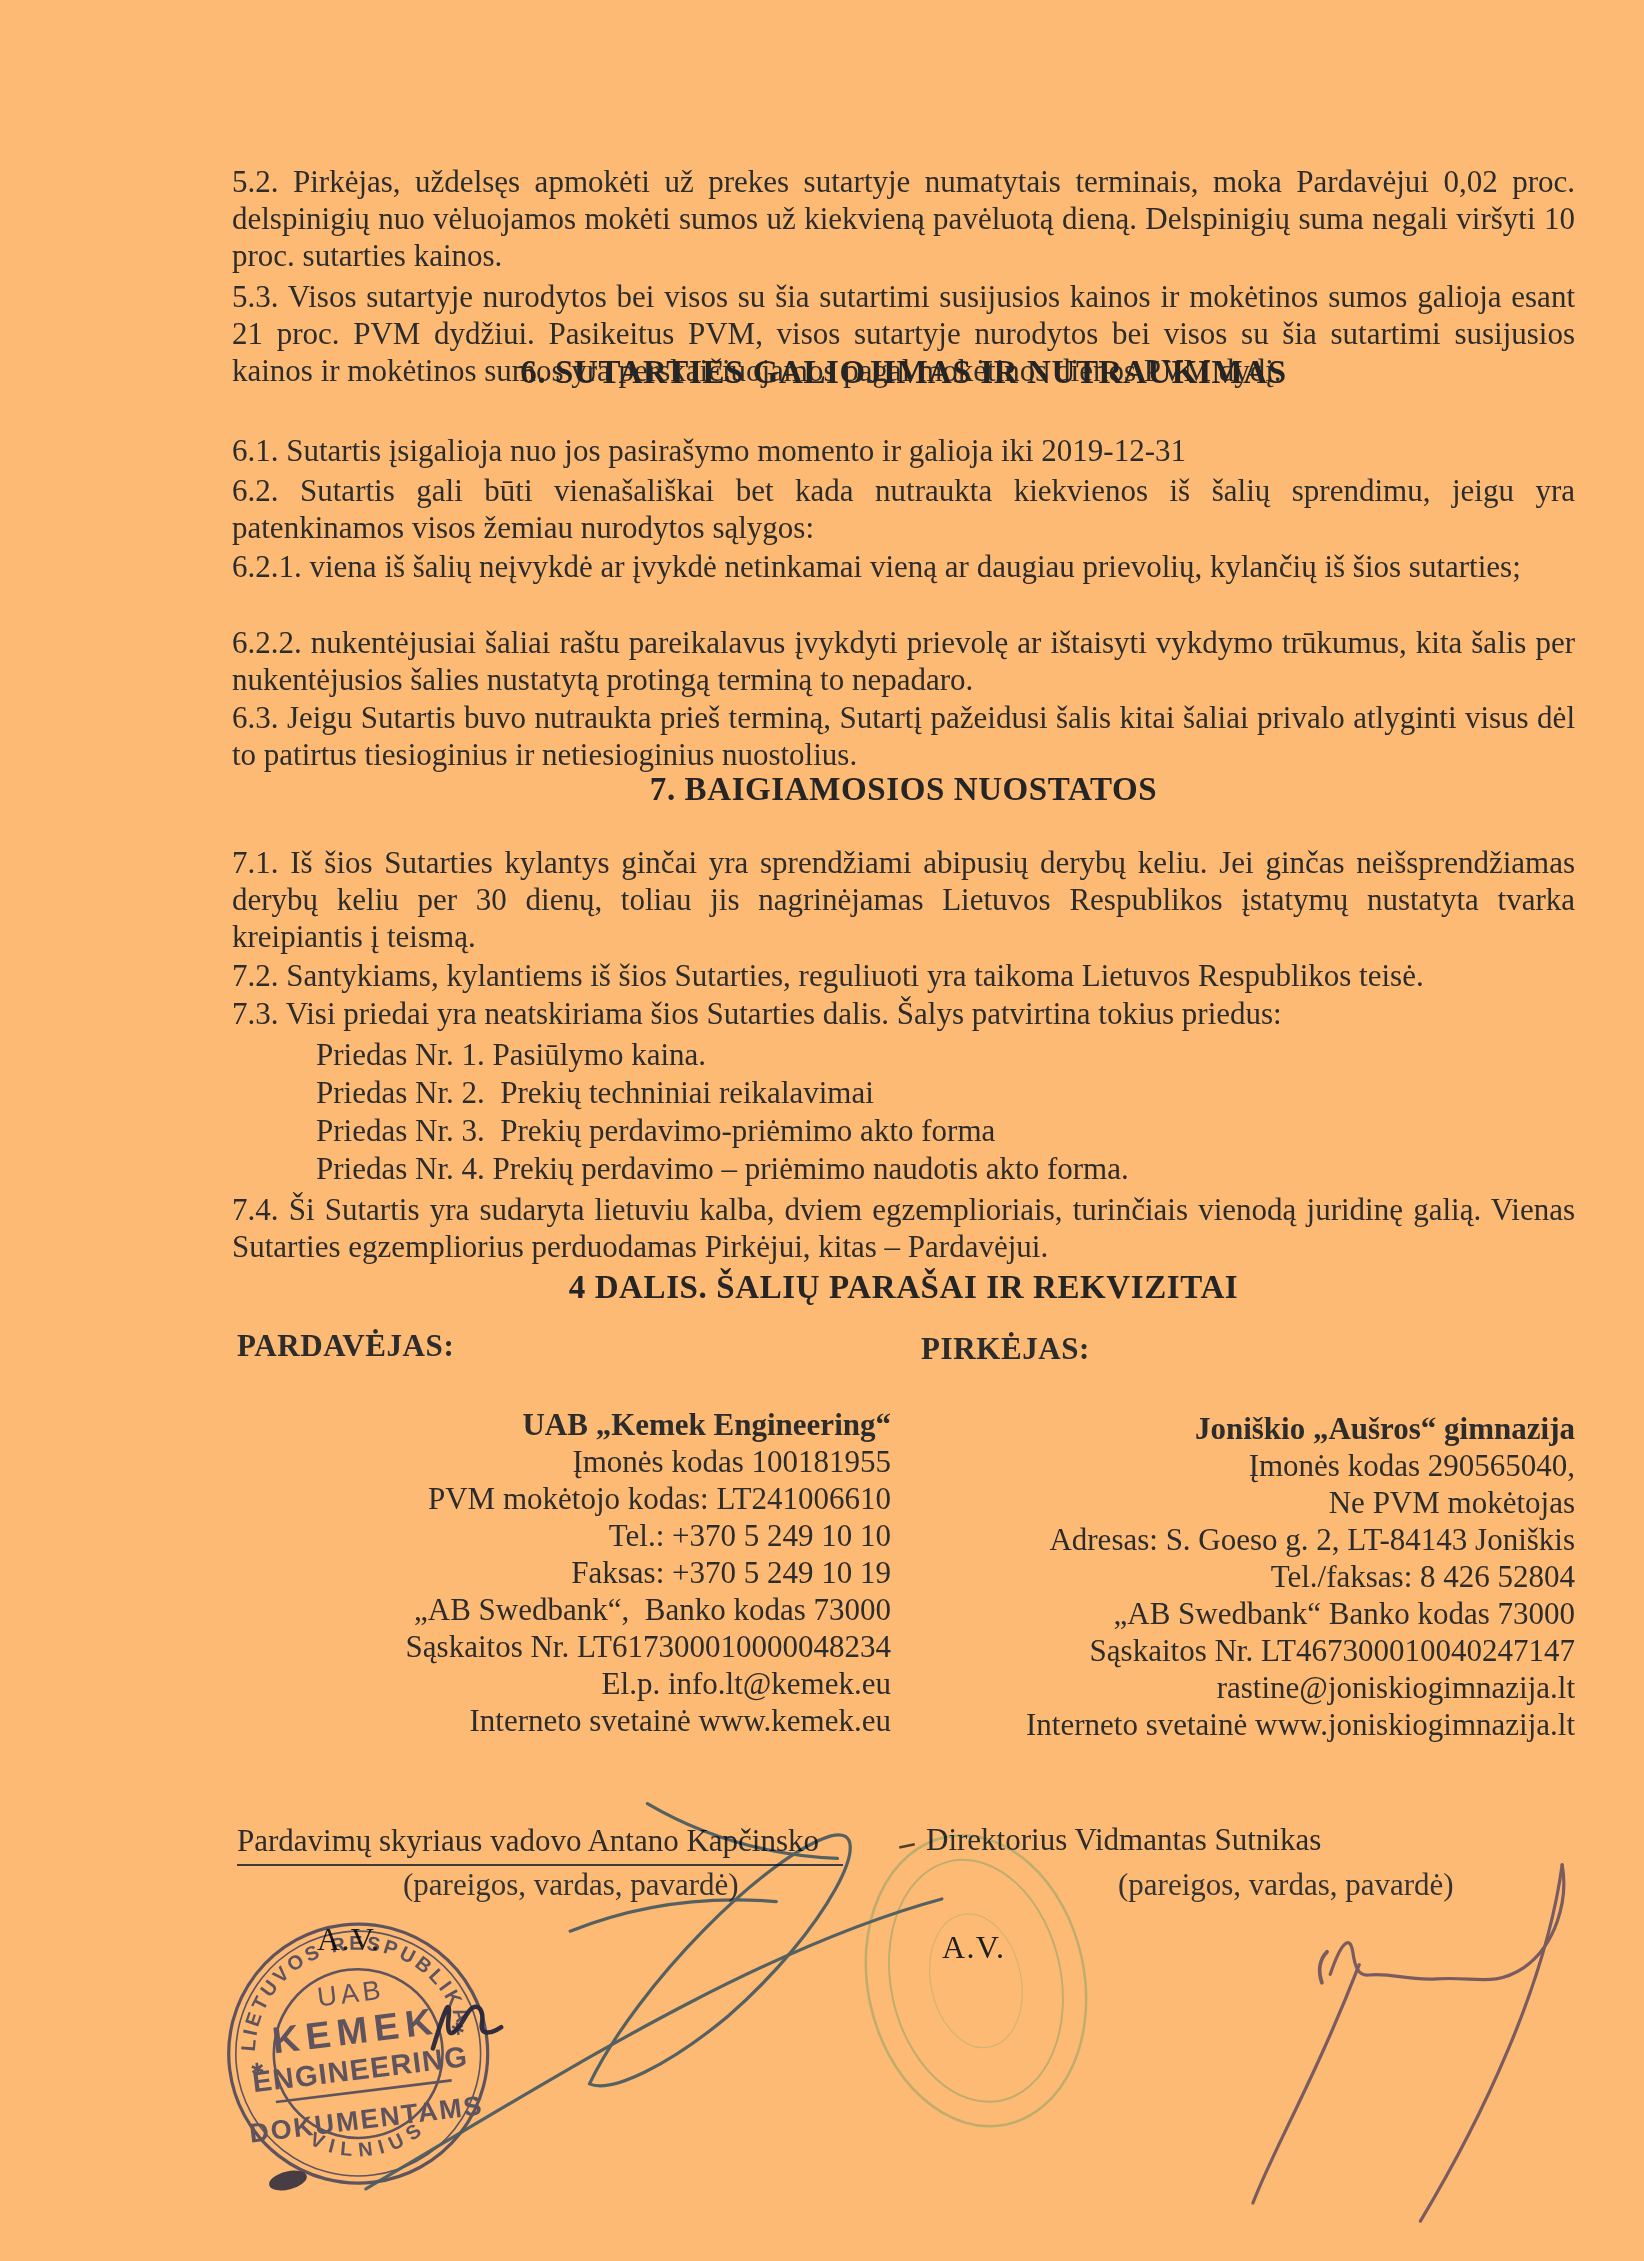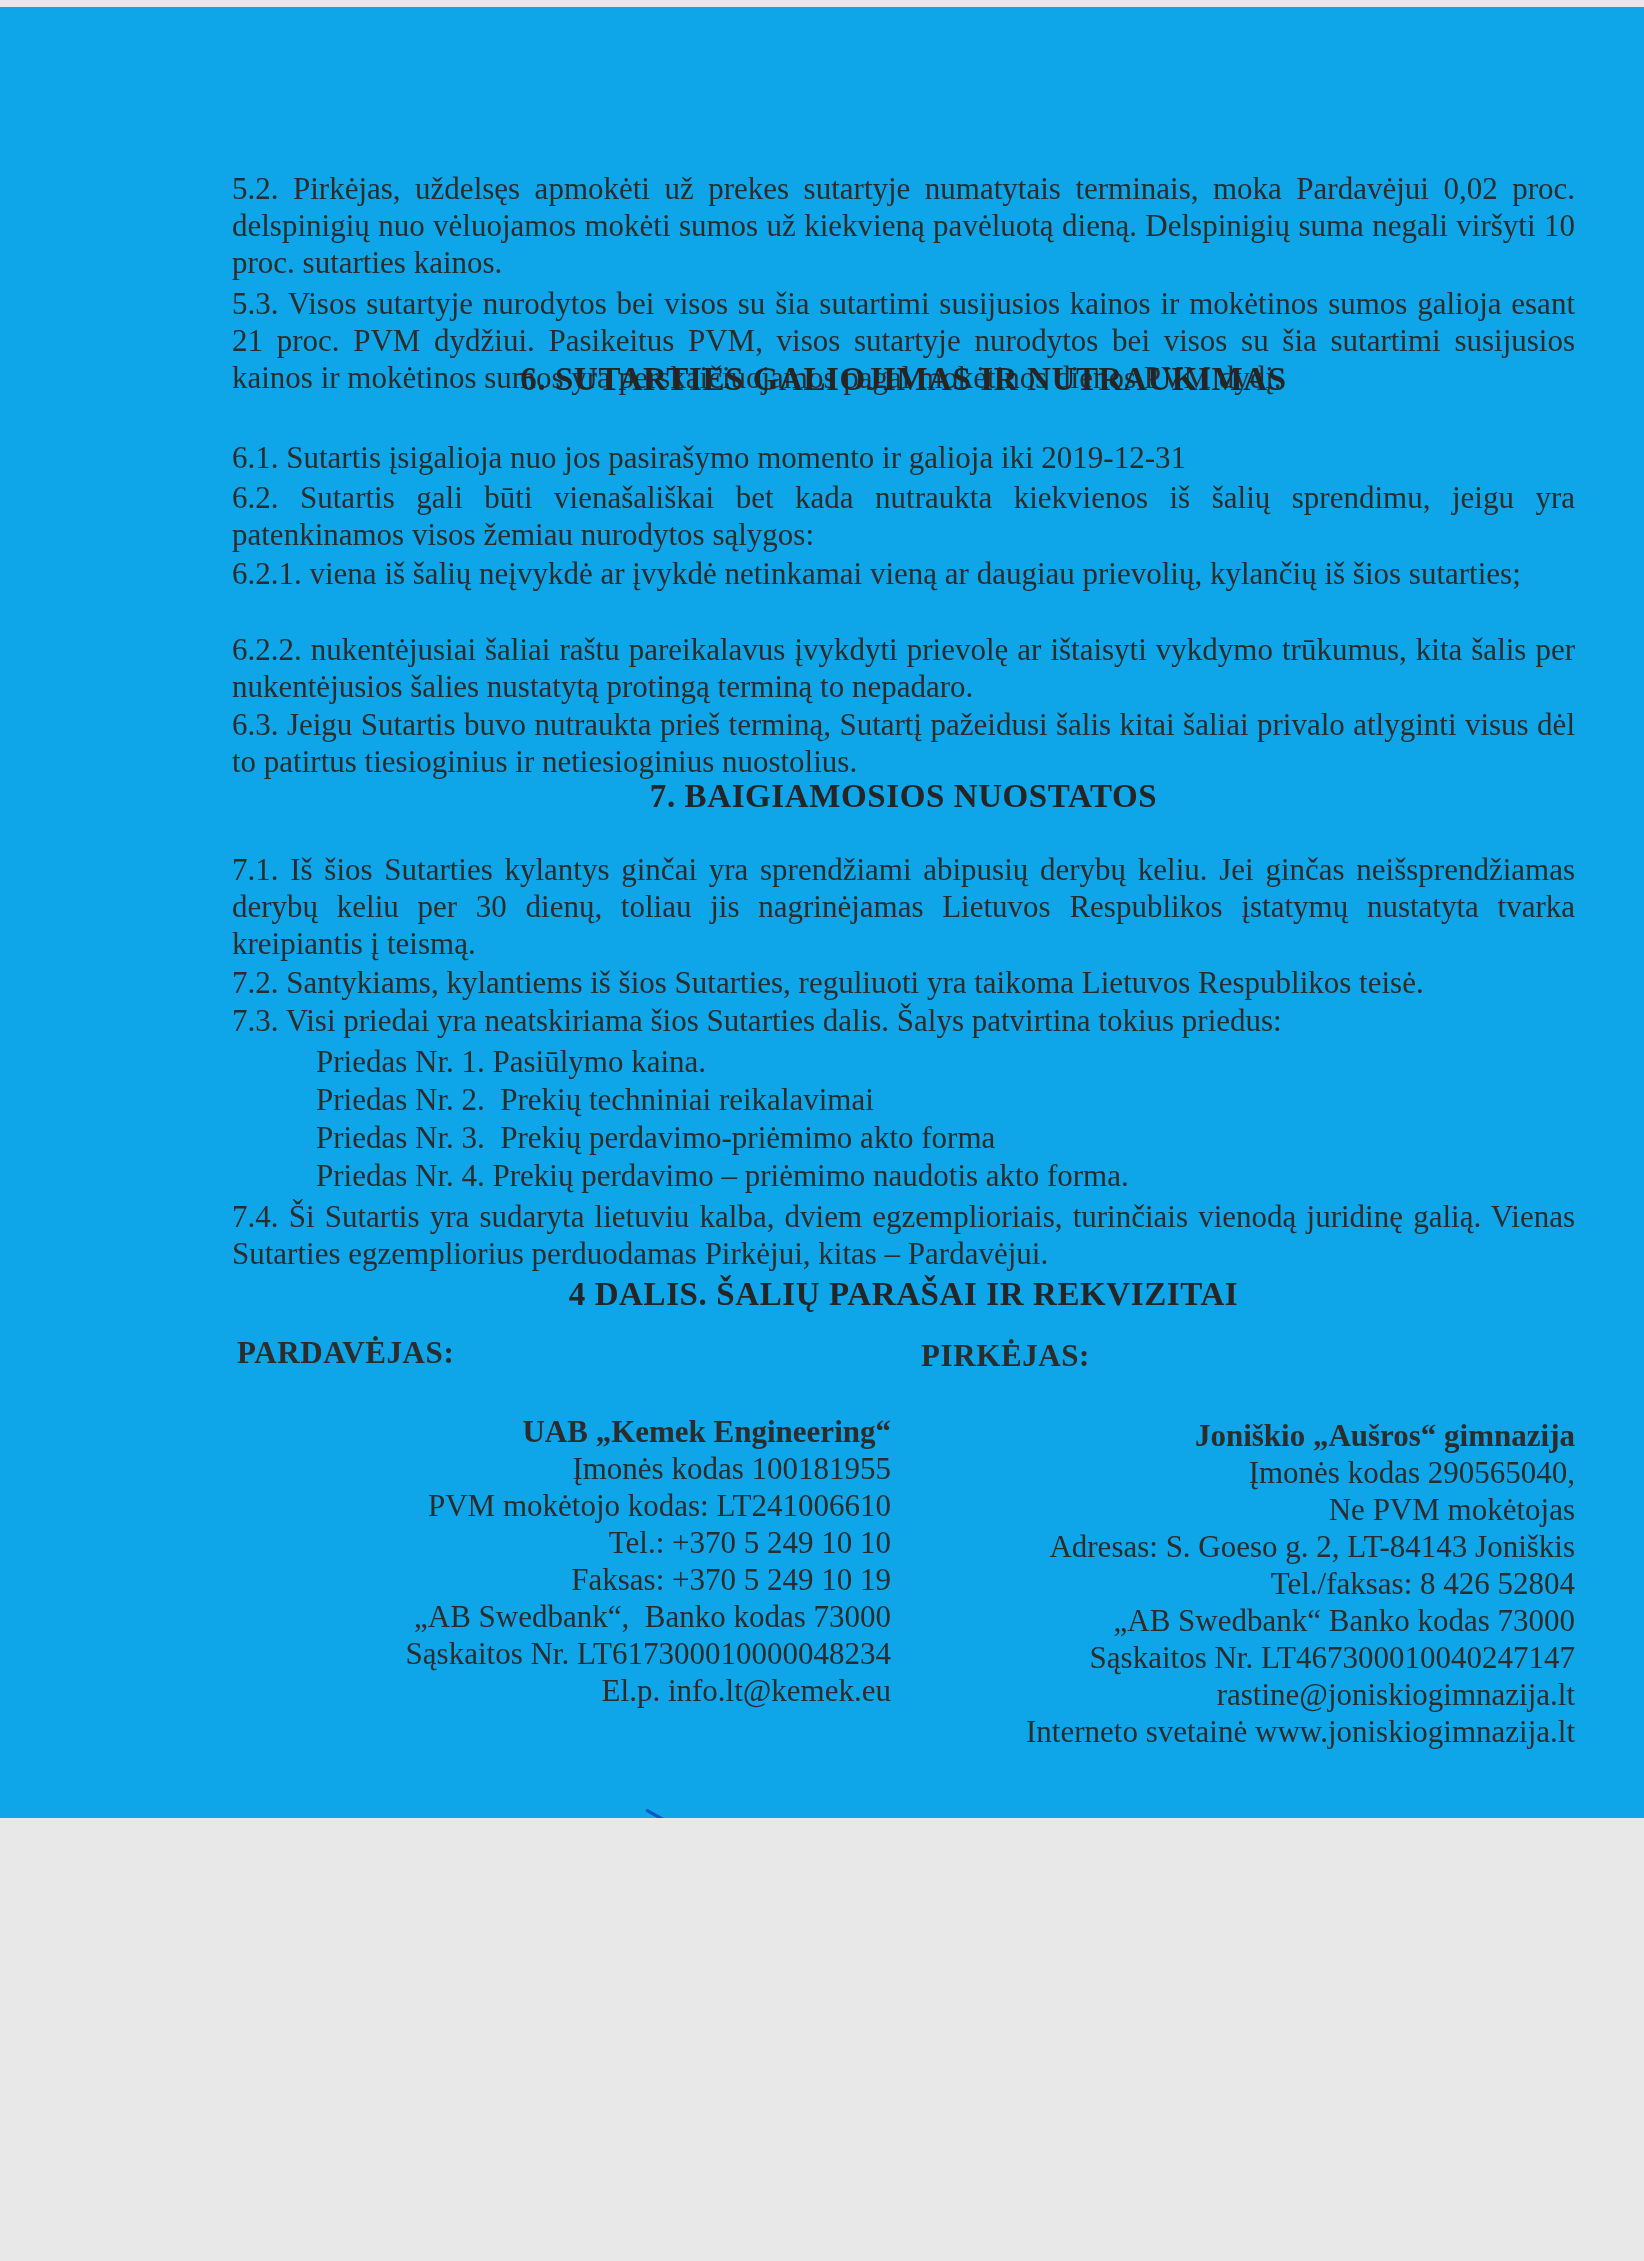--- a/index.html
+++ b/index.html
@@ -6,26 +6,25 @@
     --ink:#2c2c2c;
     --stamp-blue:#4a5ec6;
     --sig-blue:#4c7fd4;
     --sig-dark:#27357f;
     --sig-violet:#7477cf;
     --stamp-cyan:#aee7ec;
   }
   html,body{margin:0;padding:0;background:#e8e8e8;}
   #page{
     position:relative;
-    width:1644px;height:1811px;
-    background:#0ea5e9;
+    width:1644px;height:2261px;
+    background:#fdba74;
     overflow:hidden;
     font-family:"Liberation Serif","DejaVu Serif",serif;
     color:var(--ink);
-    margin-top:7px;
   }
   .clause{
     position:absolute;left:232px;width:1343px;
     font-size:31px;line-height:37px;
     text-align:justify;white-space:pre-wrap;
     color:var(--ink);
   }
   .heading{
     position:absolute;left:232px;width:1343px;
     font-size:33px;line-height:39px;font-weight:bold;
@@ -99,20 +98,21 @@
 
   <div class="col" style="left:237px;top:1406px">
     <div class="name">UAB „Kemek Engineering“</div>
     <div>Įmonės kodas 100181955</div>
     <div>PVM mokėtojo kodas: LT241006610</div>
     <div>Tel.: +370 5 249 10 10</div>
     <div>Faksas: +370 5 249 10 19</div>
     <div>„AB Swedbank“,  Banko kodas 73000</div>
     <div>Sąskaitos Nr. LT617300010000048234</div>
     <div>El.p. info.lt@kemek.eu</div>
+    <div>Interneto svetainė www.kemek.eu</div>
   </div>
 
   <div class="col" style="left:921px;top:1410px">
     <div class="name">Joniškio „Aušros“ gimnazija</div>
     <div>Įmonės kodas 290565040,</div>
     <div>Ne PVM mokėtojas</div>
     <div>Adresas: S. Goeso g. 2, LT-84143 Joniškis</div>
     <div>Tel./faksas: 8 426 52804</div>
     <div>„AB Swedbank“ Banko kodas 73000</div>
     <div>Sąskaitos Nr. LT467300010040247147</div>

